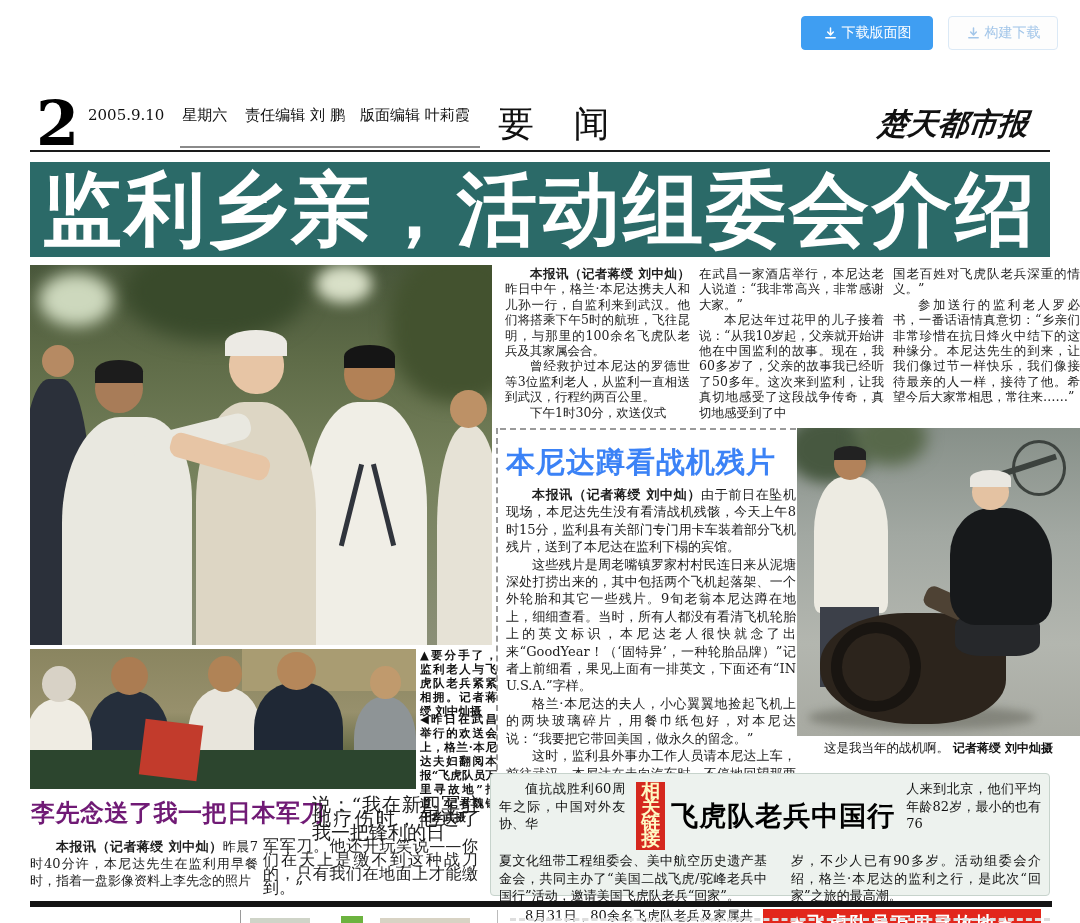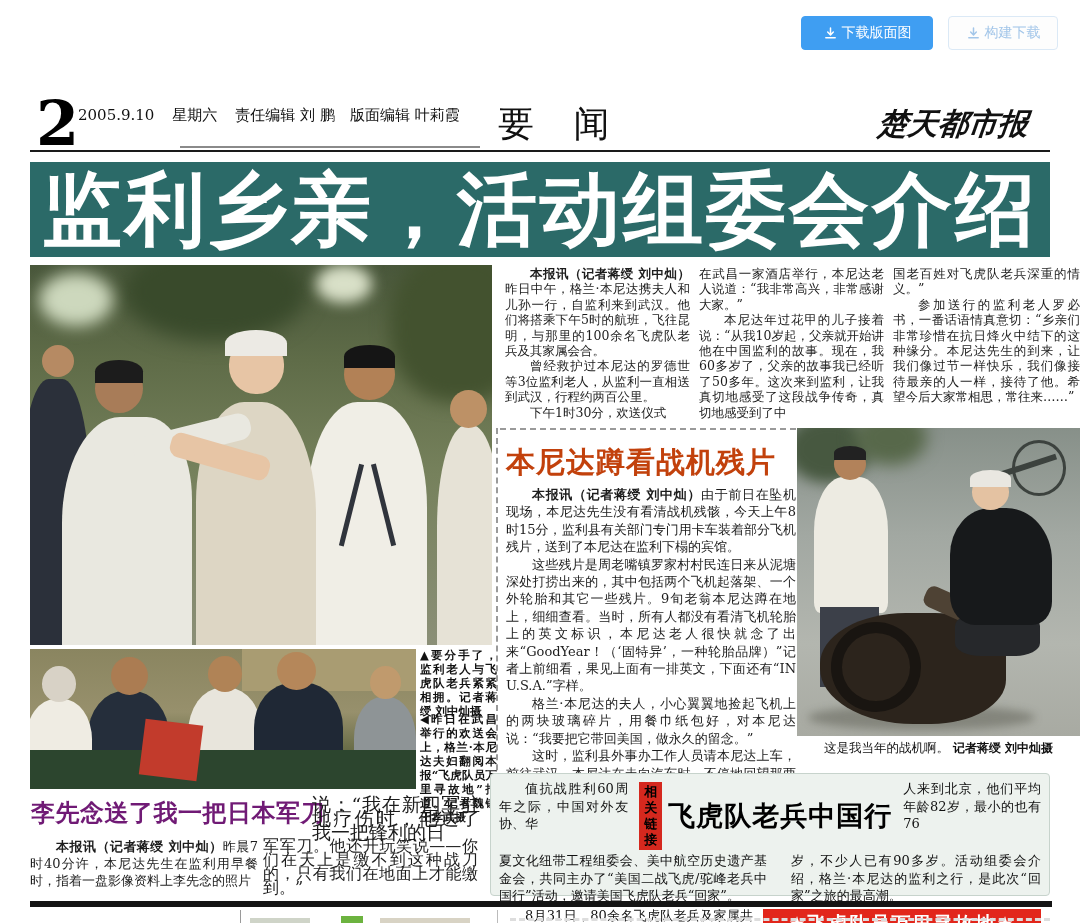--- a/index.html
+++ b/index.html
@@ -11,21 +11,21 @@
   .btn{position:absolute;top:16px;height:34px;display:flex;align-items:center;justify-content:center;
        gap:4px;border-radius:4px;font-size:14px;cursor:pointer;border:1px solid transparent;
        font-family:"DejaVu Sans",sans-serif;}
   .btn svg{display:block;}
   #btn-download{left:801px;width:132px;background:#3f9ef2;color:#fff;border-color:#3f9ef2;}
   #btn-build{left:948px;width:110px;background:#fdfdfd;color:#a3c6e9;border-color:#dbe9f6;}
 
   
   .m-pagenum{left:36px;top:94px;font-family:"DejaVu Serif","Liberation Serif",serif;
              font-weight:900;font-size:62px;line-height:60px;color:#000;}
-  .m-dateline{left:78px;top:106px;font-family:"DejaVu Serif","Liberation Serif",serif;
+  .m-dateline{left:88px;top:106px;font-family:"DejaVu Serif","Liberation Serif",serif;
               font-size:15px;color:#111;display:flex;gap:18px;}
   .m-subrule{left:180px;top:146px;width:300px;height:2px;background:#8a8a8a;}
   .m-section{left:498px;top:100px;font-family:"DejaVu Serif","Liberation Serif",serif;
              font-size:36px;letter-spacing:14px;color:#111;}
   .m-paper{left:878px;top:104px;font-family:"DejaVu Serif","Liberation Serif",serif;
            font-size:30px;font-weight:bold;font-style:italic;transform:skewX(-6deg);color:#111;}
   .m-rule{left:30px;top:150px;width:1020px;height:2px;background:#1a1a1a;}
 
   
   .banner{left:30px;top:162px;width:1020px;height:95px;background:#2b6a68;display:flex;
@@ -41,21 +41,21 @@
   #a1c1{left:505px;width:185px;}
   #a1c2{left:699px;width:185px;}
   #a1c3{left:893px;width:187px;}
   .bname{font-weight:bold;}
 
   .dash-h{left:500px;top:428px;width:296px;height:0;border-top:2px dashed #9a9a9a;}
   .dash-v{left:496px;top:428px;width:0;height:362px;border-left:2px dashed #9a9a9a;}
 
   #art2{left:506px;top:445px;width:290px;}
   #art2 h2{margin:0 0 7px 0;font-family:"DejaVu Sans",sans-serif;font-size:29px;line-height:34px;
-           font-weight:900;color:#c2410c;letter-spacing:1px;white-space:nowrap;}
+           font-weight:900;color:#3b82f6;letter-spacing:1px;white-space:nowrap;}
   #art2 .body{font-size:13px;line-height:17.4px;}
 
   
   .photo{position:absolute;overflow:hidden;background:#777;}
   .photo div{position:absolute;}
   #ph1{left:30px;top:265px;width:462px;height:380px;
        background:linear-gradient(180deg,#49573b,#5f6c48 25%,#76815c 55%,#8b8f77 100%);}
   .p1-sky1{left:2%;top:2%;width:16%;height:14%;background:#cdd8bd;border-radius:50%;filter:blur(8px);}
   .p1-sky2{left:62%;top:0;width:12%;height:10%;background:#d9e0c8;border-radius:50%;filter:blur(7px);}
   .p1-bush1{left:20%;top:-6%;width:40%;height:26%;background:#394a2b;border-radius:50%;filter:blur(10px);}
@@ -131,22 +131,22 @@
   #a3c2{left:263px;top:839px;width:215px;font-size:16px;line-height:14px;}
 
   
   #rbox{left:490px;top:773px;width:560px;height:123px;background:#edf2ee;
         border:1px solid #c7d3cc;border-radius:4px;box-sizing:border-box;padding:6px 8px;}
   #rbox .rtxt{font-family:"DejaVu Serif","Liberation Serif",serif;font-size:13px;
               line-height:17.5px;color:#111;text-align:justify;}
   .rb-rowA{display:flex;gap:11px;align-items:flex-start;}
   .rb-l1{width:148px;text-indent:2em;}
   .rb-titlewrap{flex:1;display:flex;align-items:center;justify-content:center;gap:6px;padding-top:2px;}
-  .rb-badge{background:#d5281e;color:#000000;font-family:Liberation Sans, sans-serif;font-weight:bold;
-            font-size:13px;padding:2px 5px;line-height:16px;}
+  .rb-badge{background:#d5281e;color:#fef9c3;font-family:Liberation Mono, monospace;font-weight:bold;
+            font-size:19px;padding:2px 5px;line-height:16px;}
   .rb-title{font-family:"DejaVu Sans",sans-serif;font-weight:900;font-size:27px;color:#000;
             letter-spacing:1px;white-space:nowrap;}
   .rb-r1{width:158px;}
   .rb-rowB{display:flex;gap:24px;margin-top:2px;}
   .rb-l2{flex:1;}
   .rb-r2{width:250px;}
   .rb-rowC{display:flex;gap:10px;align-items:center;margin-top:2px;}
   .rb-l3{flex:1;text-indent:2em;}
   .rb-banner{width:278px;height:31px;background:#e2261b;color:#fff;display:flex;align-items:center;
              justify-content:center;font-family:"DejaVu Sans",sans-serif;font-weight:900;

